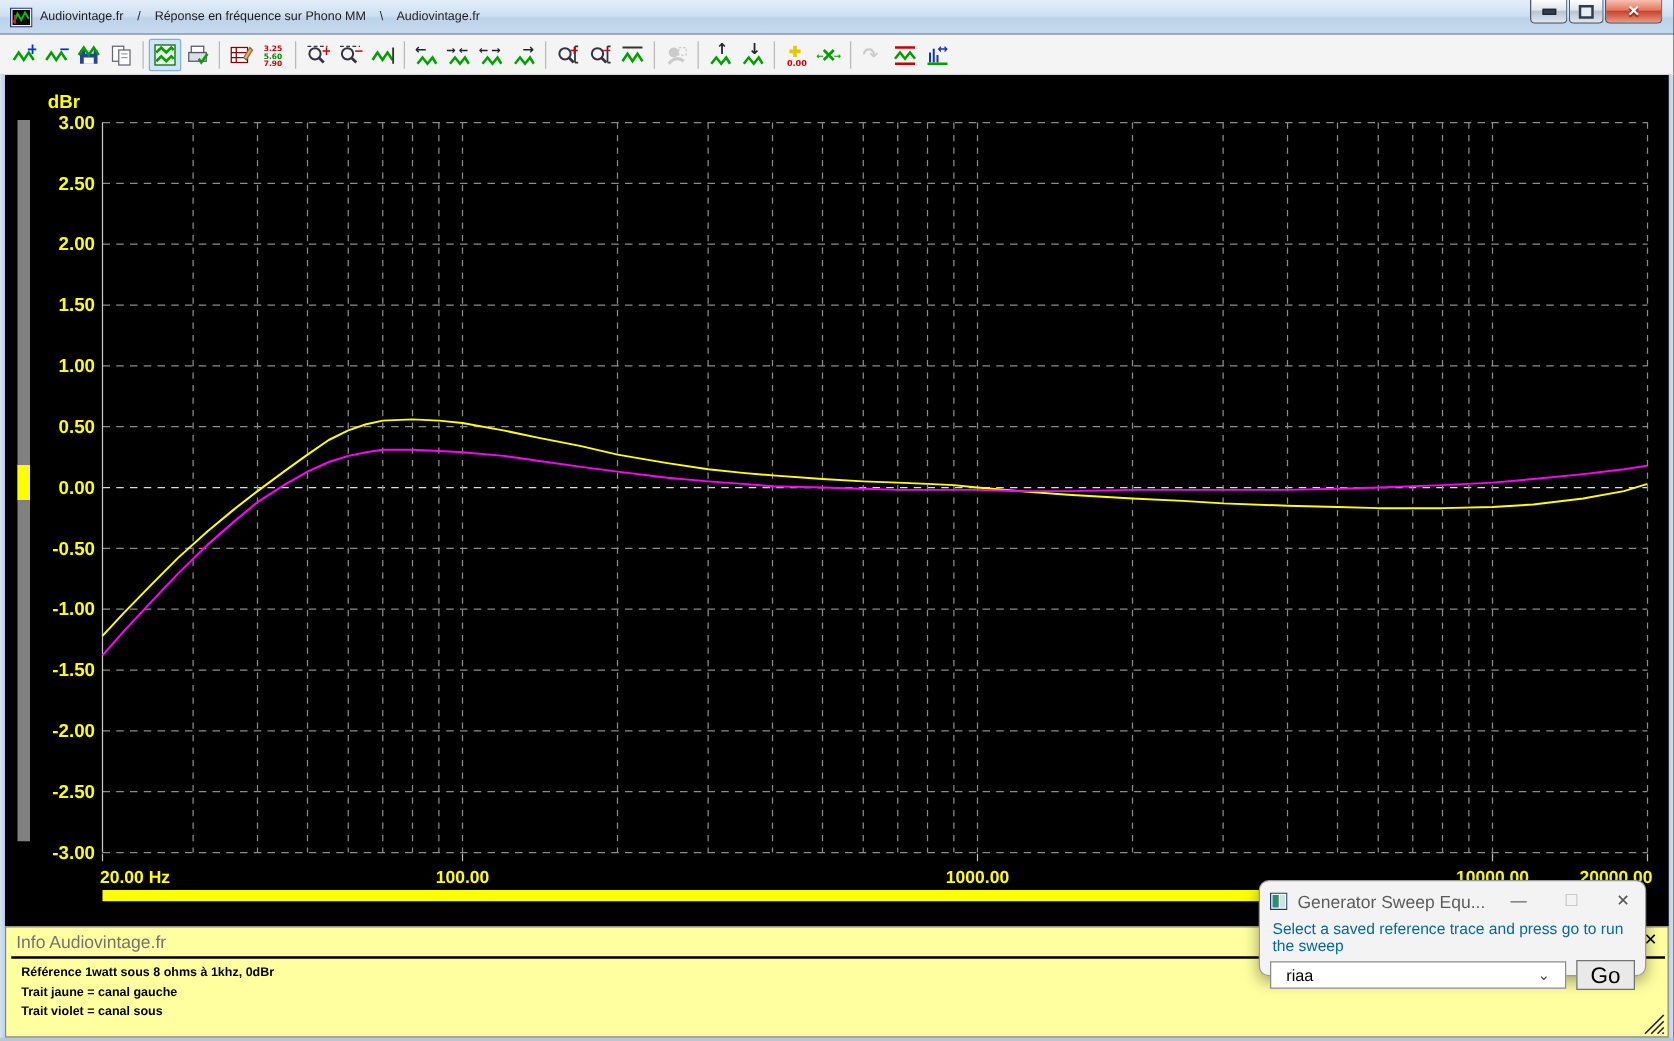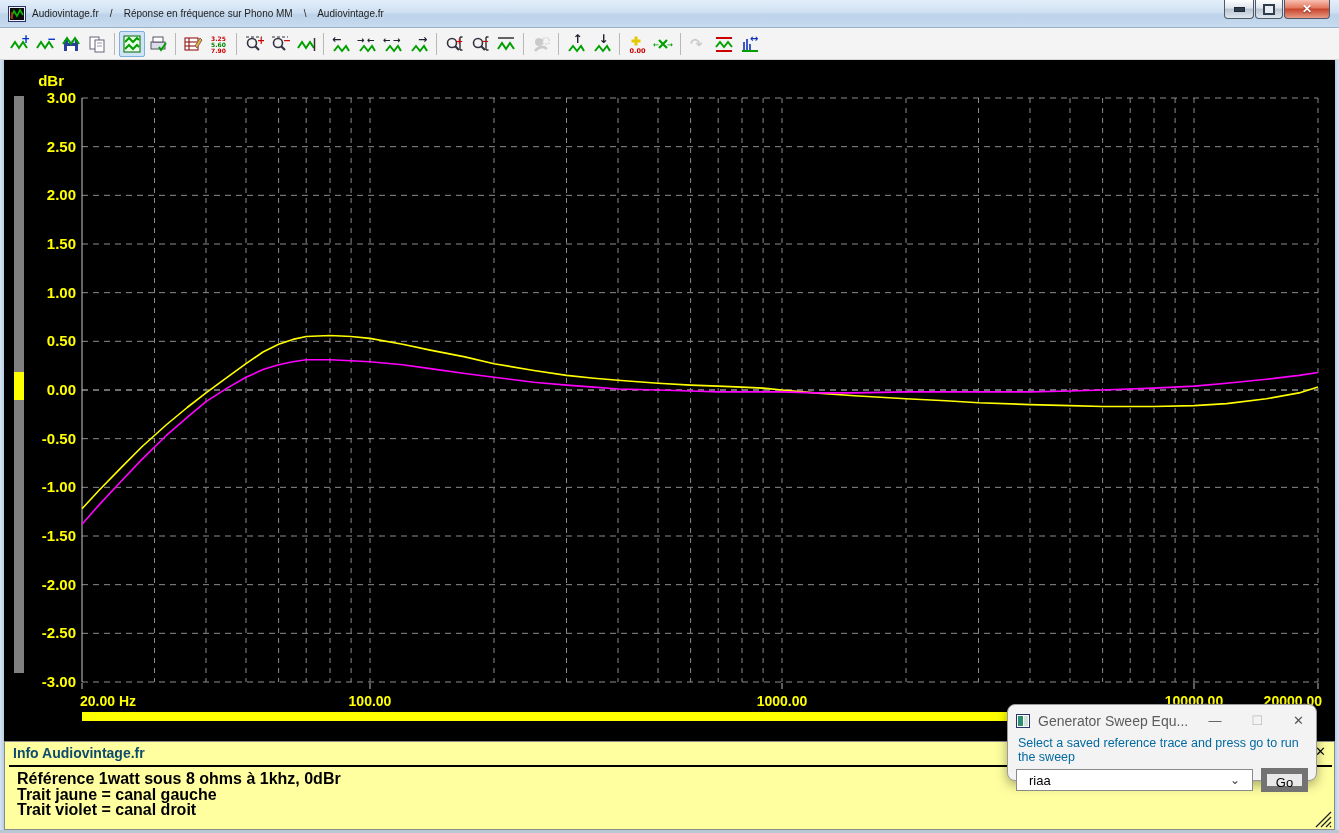--- a/index.html
+++ b/index.html
@@ -36,40 +36,40 @@
   .side-border{position:absolute;top:60px;bottom:0;width:4px;
     background:linear-gradient(90deg,#d7e4f1,#b9cfe6);}
   .side-border.left{left:0;} .side-border.right{right:0;background:linear-gradient(90deg,#b9cfe6,#d7e4f1);}
   .bottom-border{position:absolute;left:0;bottom:0;width:1339px;height:3px;background:#b9c6d4;}
   
   .plot-region{position:absolute;left:0;top:60px;width:1339px;height:681px;background:#000;}
   .plot-region svg{display:block;}
   
   .info-panel{position:absolute;left:4px;right:4px;top:741px;bottom:3px;background:#ffffa0;
     border:1px solid #8a8a8a;box-sizing:border-box;}
-  .info-header{position:absolute;left:8px;top:3px;font-size:14px;font-weight:bold;color:#0c4a6e;}
+  .info-header{position:absolute;left:8px;top:3px;font-size:14px;font-weight:normal;color:#737373;}
   .panel-controls{position:absolute;right:8px;top:3px;display:flex;gap:12px;font-size:13px;color:#000;}
   .panel-controls span{cursor:default;line-height:14px;}
   .info-rule{position:absolute;left:4px;right:2px;top:23px;height:2px;background:#000;}
-  .info-lines{position:absolute;left:12px;top:29px;font-size:16px;font-weight:bold;color:#000;line-height:15.5px;}
+  .info-lines{position:absolute;left:12px;top:29px;font-size:10px;font-weight:bold;color:#000;line-height:15.5px;}
   .grip{position:absolute;right:2px;bottom:1px;}
   
   .dialog{position:absolute;left:1007px;top:704px;width:310px;height:77px;background:#f3f3f3;
     border:1px solid #9a9a9a;border-radius:8px;box-shadow:0 4px 12px rgba(0,0,0,.35);box-sizing:border-box;}
   .dlg-title{display:flex;align-items:center;height:25px;padding:3px 12px 0 8px;color:#5c5c5c;font-size:14px;}
   .dlg-icon{width:14px;height:14px;margin-right:8px;flex:0 0 auto;}
   .dlg-text{white-space:nowrap;overflow:hidden;}
   .dlg-controls{margin-left:auto;display:flex;gap:30px;align-items:center;font-size:13px;color:#555;}
   .dlg-controls .dis{color:#bdbdbd;}
   .dlg-instr{padding:3px 10px 4px;font-size:12.5px;color:#0369a1;}
   .dlg-row{display:flex;align-items:center;padding:0 8px;gap:8px;}
   .combo{flex:1;height:22px;background:#fff;border:1px solid #8a8a8a;display:flex;align-items:center;
     padding:0 12px;font-size:13px;color:#000;box-sizing:border-box;}
   .combo .chev{margin-left:auto;color:#444;font-size:12px;}
-  .go-btn{width:47px;height:24px;background:#e9e9e9;border:6px solid #737373;font-size:13px;
+  .go-btn{width:47px;height:24px;background:#e9e9e9;border:1px solid #737373;font-size:18px;
     font-family:"Liberation Sans",sans-serif;color:#000;}
 </style>
 </head>
 <body>
 
 <div class="titlebar">
   <svg class="app-icon" viewBox="0 0 18 16">
     <rect x="0.5" y="0.5" width="17" height="15" fill="#f2f2f2" stroke="#27336e"></rect>
     <rect x="2" y="2" width="14" height="12" fill="#0a0a0a"></rect>
     <polyline points="3,12 6,5 9,10 12,4 15,9" fill="none" stroke="#00c000" stroke-width="1.6"></polyline>
@@ -371,21 +371,21 @@
 <div class="info-panel">
   <div class="info-header">Info Audiovintage.fr</div>
   <div class="panel-controls">
     <span>—</span>
     <span>✕</span>
   </div>
   <div class="info-rule"></div>
   <div class="info-lines">
     <div>Référence 1watt sous 8 ohms à 1khz, 0dBr</div>
     <div>Trait jaune = canal gauche</div>
-    <div>Trait violet = canal droit</div>
+    <div>Trait violet = canal sous</div>
   </div>
   <svg class="grip" width="22" height="22">
     <line x1="6" y1="21" x2="21" y2="6" stroke="#222" stroke-width="1.3"></line>
     <line x1="11" y1="21" x2="21" y2="11" stroke="#222" stroke-width="1.3"></line>
     <line x1="16" y1="21" x2="21" y2="16" stroke="#222" stroke-width="1.3"></line>
     <line x1="20" y1="21" x2="21" y2="20" stroke="#222" stroke-width="1.3"></line>
   </svg>
 </div>
 
 <div class="dialog">

